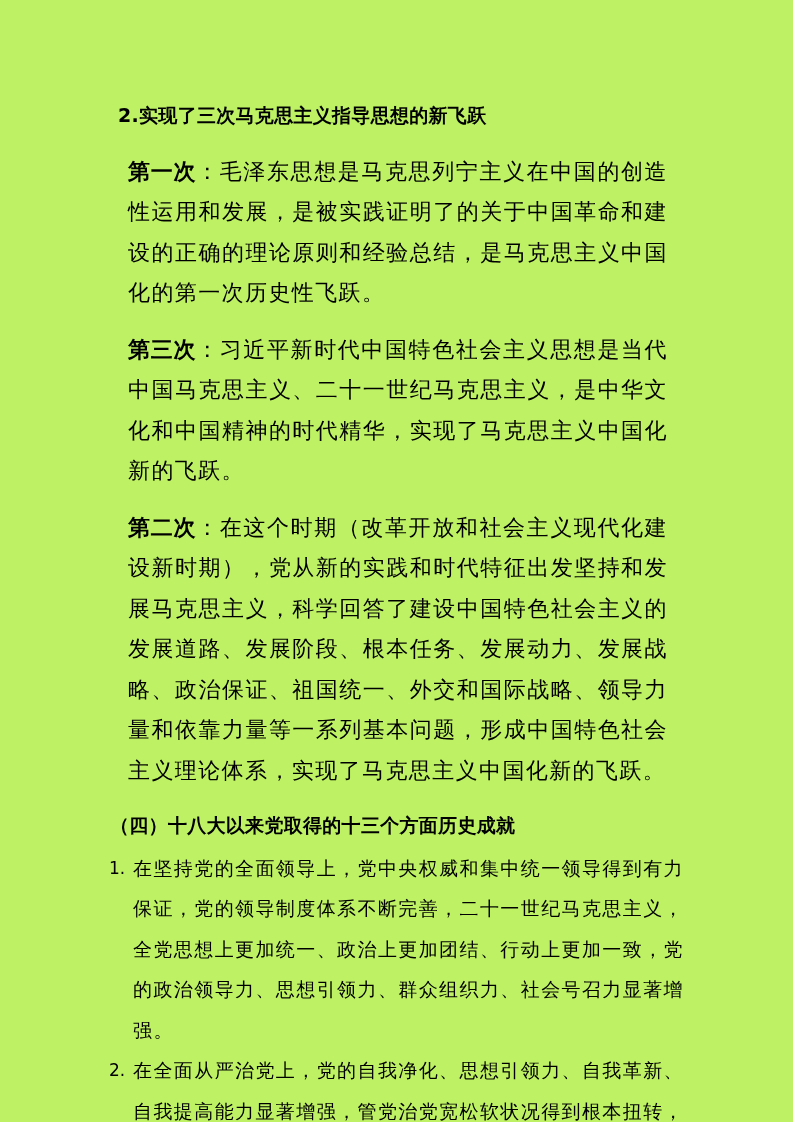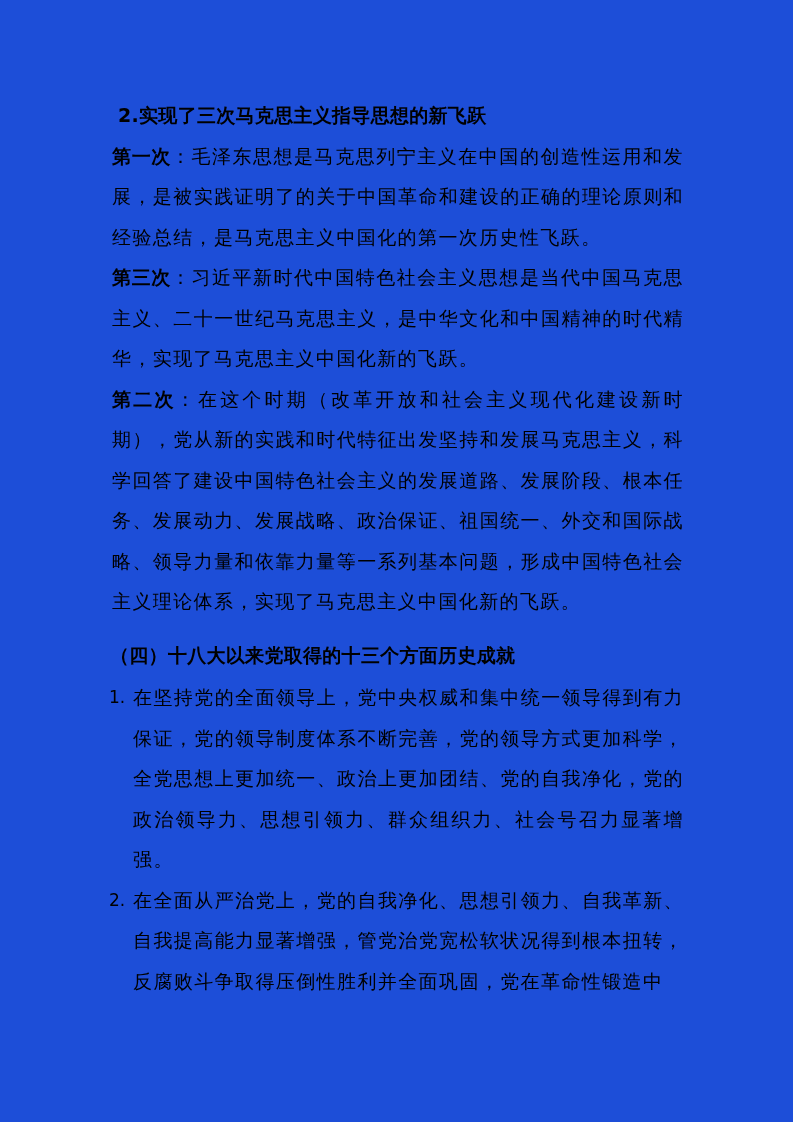--- a/index.html
+++ b/index.html
@@ -5,21 +5,21 @@
   html, body {
     margin: 0;
     padding: 0;
     background: #ffffff;
   }
   .page {
     position: relative;
     width: 793px;
     height: 1122px;
     margin: 0 auto;
-    background: #1d4ed8;
+    background: #bef264;
     box-sizing: border-box;
     padding: 95px 109px 0 112px;
     color: #000000;
     font-family: "DejaVu Serif", "Liberation Serif", serif;
     overflow: hidden;
   }
   .heading-main {
     margin: 0;
     font-family: "DejaVu Sans", "Liberation Sans", sans-serif;
     font-weight: 700;
@@ -33,22 +33,22 @@
     margin: 15px 0 0 0;
     font-family: Liberation Mono, monospace;
     font-weight: 700;
     font-size: 19px;
     line-height: 40.5px;
     letter-spacing: 0.3px;
     text-indent: -2px;
     white-space: nowrap;
   }
   .para {
-    margin: 0;
-    font-size: 19px;
+    margin: 16px;
+    font-size: 22px;
     line-height: 40.5px;
     letter-spacing: 1.4px;
     text-align: justify;
     word-break: normal;
     overflow-wrap: break-word;
   }
   .para .label {
     font-family: "DejaVu Sans", "Liberation Sans", sans-serif;
     font-weight: 700;
     letter-spacing: 0.5px;
@@ -94,21 +94,21 @@
 
   <p class="para"><span class="label">第三次</span><span class="sep">：</span><span class="ptext">习近平新时代中国特色社会主义思想是当代中国马克思主义、二十一世纪马克思主义，是中华文化和中国精神的时代精华，实现了马克思主义中国化新的飞跃。</span></p>
 
   <p class="para"><span class="label">第二次</span><span class="sep">：</span><span class="ptext">在这个时期（改革开放和社会主义现代化建设新时期），党从新的实践和时代特征出发坚持和发展马克思主义，科学回答了建设中国特色社会主义的发展道路、发展阶段、根本任务、发展动力、发展战略、政治保证、祖国统一、外交和国际战略、领导力量和依靠力量等一系列基本问题，形成中国特色社会主义理论体系，实现了马克思主义中国化新的飞跃。</span></p>
 
   <h2 class="heading-sub">（四）十八大以来党取得的十三个方面历史成就</h2>
 
   <ol class="numbered-list">
     <li class="list-item">
       <span class="num">1.</span>
-      <span class="item-text">在坚持党的全面领导上，党中央权威和集中统一领导得到有力保证，党的领导制度体系不断完善，党的领导方式更加科学，全党思想上更加统一、政治上更加团结、党的自我净化，党的政治领导力、思想引领力、群众组织力、社会号召力显著增强。</span>
+      <span class="item-text">在坚持党的全面领导上，党中央权威和集中统一领导得到有力保证，党的领导制度体系不断完善，二十一世纪马克思主义，全党思想上更加统一、政治上更加团结、行动上更加一致，党的政治领导力、思想引领力、群众组织力、社会号召力显著增强。</span>
     </li>
     <li class="list-item">
       <span class="num">2.</span>
       <span class="item-text">在全面从严治党上，党的自我净化、思想引领力、自我革新、自我提高能力显著增强，管党治党宽松软状况得到根本扭转，反腐败斗争取得压倒性胜利并全面巩固，党在革命性锻造中</span>
     </li>
   </ol>
 
 </div>
 
 </body></html>

